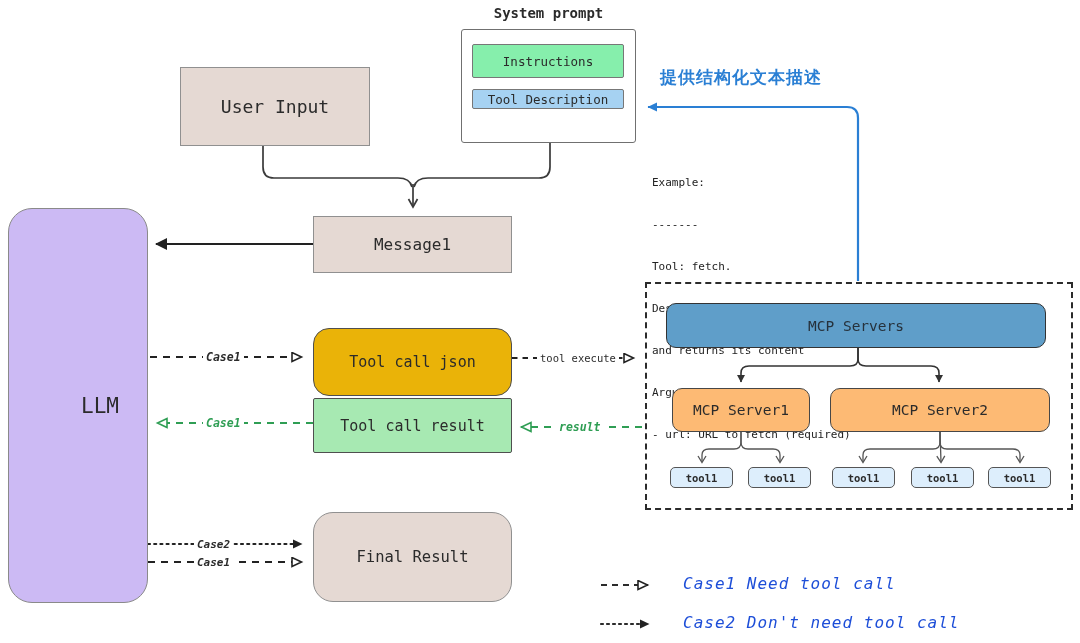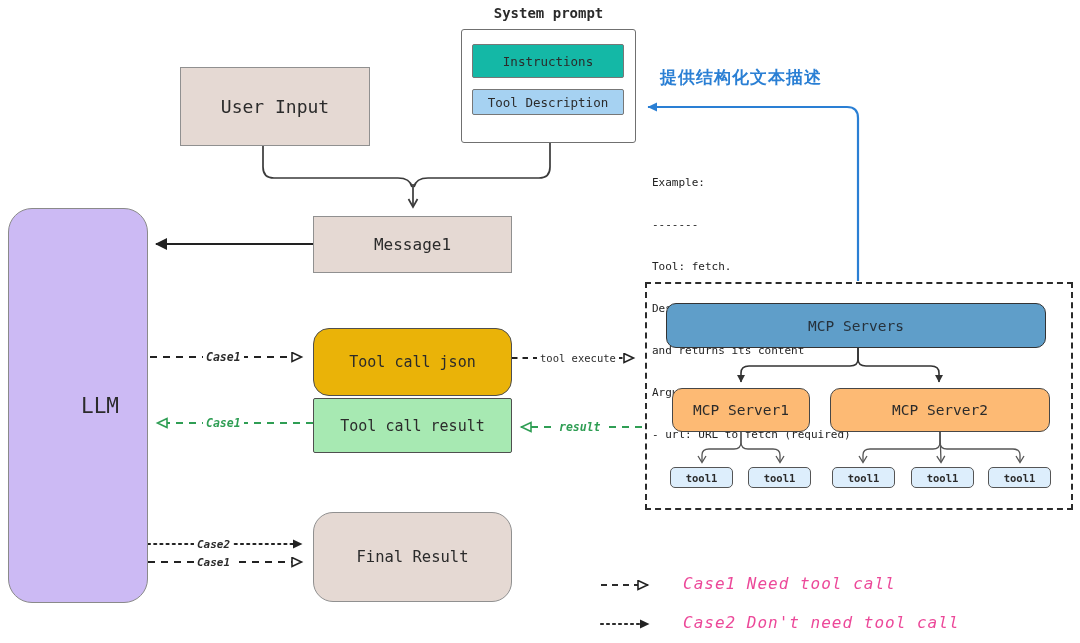--- a/index.html
+++ b/index.html
@@ -10,41 +10,41 @@
   .layer{position:absolute;left:0;top:0;width:1080px;height:643px;}
   svg.layer{z-index:1;}
   .box{
     position:absolute;box-sizing:border-box;display:flex;align-items:center;justify-content:center;
     text-align:center;z-index:2;background:#fff;
   }
   .beige{background:#e5d9d3;border:1.5px solid #909090;}
   .lbl-title{position:absolute;z-index:2;text-align:center;font-size:14px;font-weight:bold;}
   .user-input{left:180px;top:67px;width:190px;height:79px;font-size:18px;}
   .sp-outer{left:461px;top:29px;width:175px;height:114px;border:1.5px solid #707070;border-radius:3px;background:#fff;}
-  .sp-instructions{left:472px;top:44px;width:152px;height:34px;background:#14b8a6;border:1.3px solid #777;font-size:12.5px;border-radius:2px;}
-  .sp-tooldesc{left:472px;top:89px;width:152px;height:26px;background:#a6d2f2;border:1.3px solid #777;font-size:12.5px;border-radius:2px;}
+  .sp-instructions{left:472px;top:44px;width:152px;height:34px;background:#86efac;border:1.3px solid #777;font-size:12.5px;border-radius:2px;}
+  .sp-tooldesc{left:472px;top:89px;width:152px;height:20px;background:#a6d2f2;border:1.3px solid #777;font-size:12.5px;border-radius:2px;}
   .message1{left:313px;top:216px;width:199px;height:57px;font-size:16px;}
   .llm{left:8px;top:208px;width:140px;height:395px;background:#ccbaf4;border:1.5px solid #8a8a8a;border-radius:24px;font-size:21px;padding-left:44px;}
   .tool-json{left:313px;top:328px;width:199px;height:68px;background:#eab308;border:1.6px solid #4f4f4f;border-radius:16px;font-size:15px;}
   .tool-result{left:313px;top:398px;width:199px;height:55px;background:#a7e9b2;border:1.6px solid #4f4f4f;border-radius:2px;font-size:15px;}
   .final-result{left:313px;top:512px;width:199px;height:90px;border-radius:20px;font-size:15.5px;}
   .cn-note{position:absolute;left:660px;top:66px;z-index:2;font-family:"DejaVu Sans",sans-serif;
     font-weight:bold;font-size:17px;color:#2a7fd4;letter-spacing:1px;}
   .example{position:absolute;left:652px;top:148px;z-index:2;font-size:11px;line-height:14px;color:#222;white-space:pre;}
   .mcp-container{left:645px;top:282px;width:428px;height:228px;border:2px dashed #2b2b2b;background:transparent;}
   .mcp-header{left:666px;top:303px;width:380px;height:45px;background:#5f9ec9;border:1.8px solid #333;border-radius:10px;font-size:14.5px;color:#26313b;}
   .mcp-server{background:#fdba74;border:1.5px solid #474747;border-radius:10px;font-size:14.5px;}
   .server1{left:672px;top:388px;width:138px;height:44px;}
   .server2{left:830px;top:388px;width:220px;height:44px;}
   .tool{top:467px;width:63px;height:21px;background:#ddeefc;border:1.2px solid #555;border-radius:5px;font-size:10.5px;font-weight:bold;}
   .t1{left:670px;} .t2{left:748px;} .t3{left:832px;} .t4{left:911px;} .t5{left:988px;}
   .alabel{position:absolute;z-index:3;background:#fff;padding:0 3px;font-size:11.5px;font-style:italic;font-weight:bold;color:#2b2b2b;line-height:13px;}
   .alabel.plain{font-style:normal;font-weight:normal;font-size:10.5px;}
   .alabel.green{color:#2f9e54;}
-  .legend-text{position:absolute;z-index:2;font-size:16px;font-style:italic;color:#ec4899;letter-spacing:1px;text-align:center;}
+  .legend-text{position:absolute;z-index:2;font-size:16px;font-style:italic;color:#1d4ed8;letter-spacing:1px;text-align:center;}
 </style>
 </head>
 <body>
 
 <div class="canvas">
 
   <svg class="layer" viewBox="0 0 1080 643">
     <defs>
       <marker id="vBig" markerWidth="18" markerHeight="16" refX="13" refY="8" orient="auto" markerUnits="userSpaceOnUse">
         <path d="M2,2 L14,8 L2,14 Z" fill="#222"></path>

